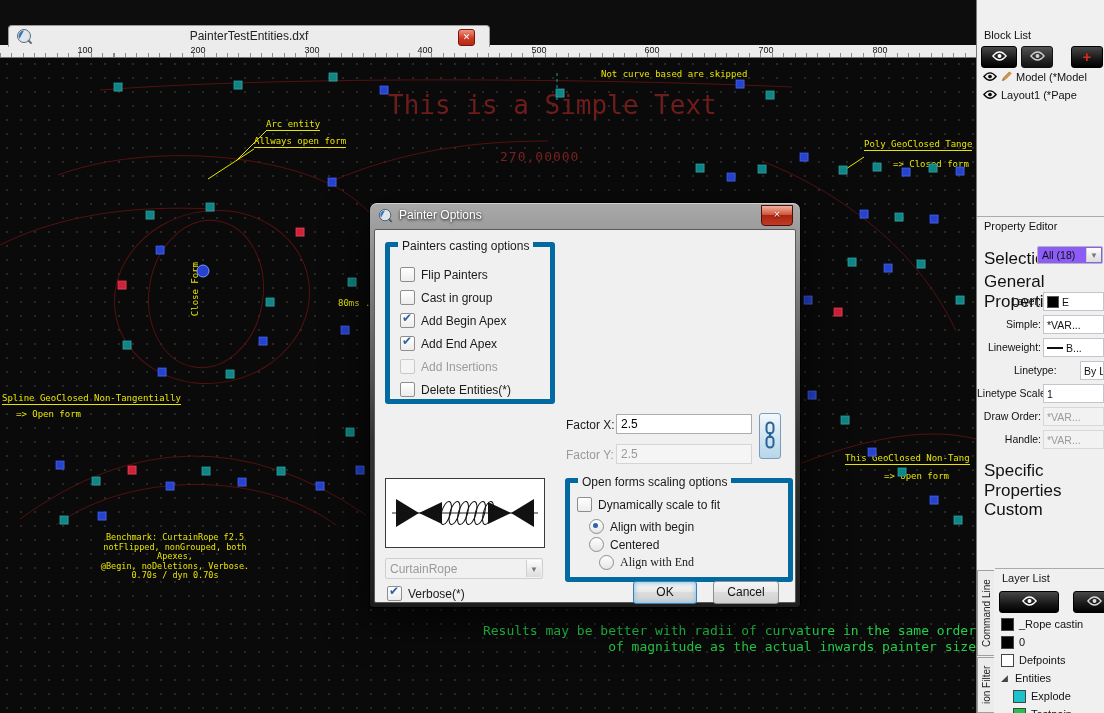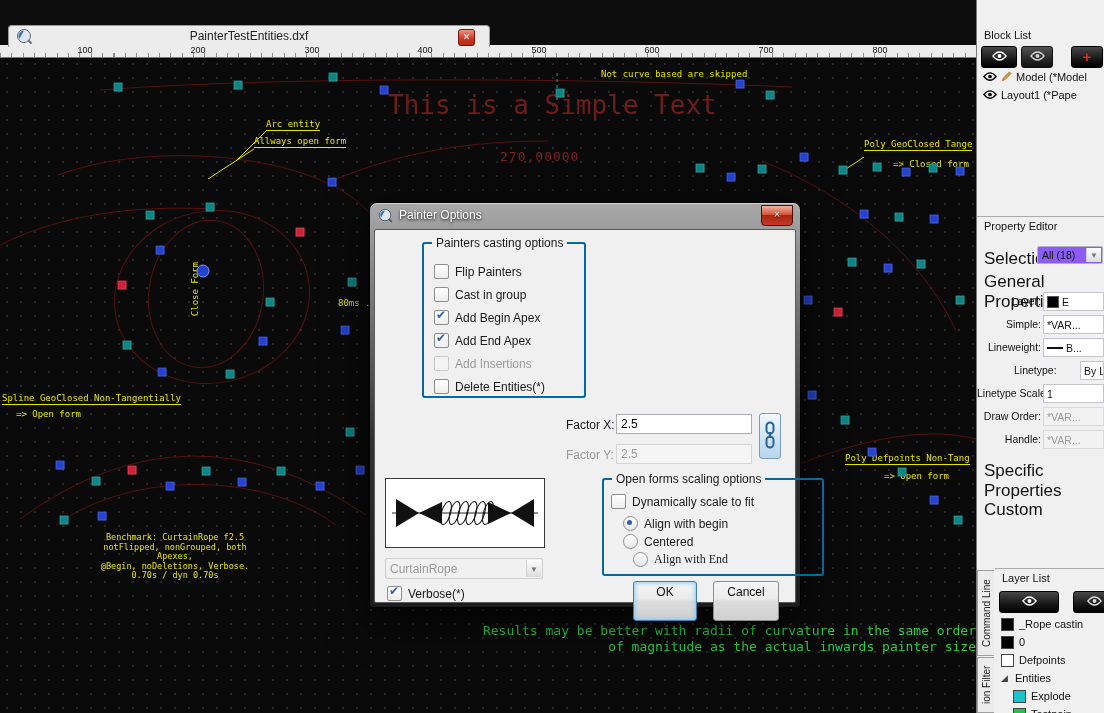--- a/index.html
+++ b/index.html
@@ -85,21 +85,21 @@
        box-shadow:0 12px 45px rgba(0,0,0,.75),0 0 0 1px #000,inset 0 1px 0 rgba(255,255,255,.45);}
   .dlg-title{position:absolute;left:29px;top:5px;color:#fff;font-size:12px;
        text-shadow:0 1px 3px #000;}
   .dlg-icon{position:absolute;left:8px;top:5px;}
   .dlg-close{position:absolute;right:7px;top:2px;width:30px;height:19px;border-radius:0 0 4px 4px;
        background:linear-gradient(#f0b2a2,#d4543a 45%,#a82614 50%,#c23b22);
        border:1px solid #4a0f08;color:#fff;font-size:11px;line-height:17px;text-align:center;
        text-shadow:0 1px 1px #600;}
   .dlg-body{position:absolute;left:4px;right:4px;top:26px;bottom:4px;background:#f0f0f0;
        border:1px solid #5a5a5a;border-radius:2px;font-size:12px;color:#1a1a1a;}
-  .groupbox{position:absolute;border:2px solid #0369a1;border-radius:3px;margin-left:37px;}
+  .groupbox{position:absolute;border:5px solid #0369a1;border-radius:3px;}
   .glabel{position:absolute;top:-8px;left:8px;background:#f0f0f0;padding:0 4px;font-size:12px;
        white-space:nowrap;}
   .cb{position:absolute;display:flex;align-items:center;gap:6px;font-size:12px;white-space:nowrap;}
   .cb .box{width:13px;height:13px;background:linear-gradient(#fff,#ededed);
        border:1px solid #8e8e8e;border-radius:2px;flex:0 0 auto;position:relative;}
   .cb.checked .box::after{content:"✔";position:absolute;left:1px;top:-3px;font-size:12px;color:#2f62a8;}
   .cb.disabled{color:#9b9b9b;}
   .cb.disabled .box{background:#f4f4f4;border-color:#c9c9c9;}
   .radio{position:absolute;display:flex;align-items:center;gap:6px;font-size:12px;white-space:nowrap;}
   .radio .rbox{width:13px;height:13px;border:1px solid #8e8e8e;border-radius:50%;
@@ -112,21 +112,21 @@
   .ratio{position:absolute;right:26px;top:8px;font:italic 15px "DejaVu Serif",serif;color:#111;}
   .flabel{position:absolute;font-size:12px;}
   .flabel.disabled{color:#9a9a9a;}
   .txt{position:absolute;background:#fff;border:1px solid #abadb3;box-sizing:border-box;
        font:12px "Liberation Sans",sans-serif;padding:0 4px;}
   .txt.disabled{background:#f5f5f5;color:#9a9a9a;border-color:#d5d5d5;}
   .chainbtn{position:absolute;left:384px;top:183px;width:20px;height:44px;border-radius:3px;
        background:linear-gradient(#f2f8fd,#cfe4f2 55%,#b8d6ea);border:1px solid #7a9cb8;
        display:flex;align-items:center;justify-content:center;}
   #dlg-combo{left:10px;top:328px;width:158px;height:21px;font-size:12px;padding-top:3px;}
-  .btn{position:absolute;height:40px;box-sizing:border-box;
+  .btn{position:absolute;height:23px;box-sizing:border-box;
        background:linear-gradient(#f5f5f5,#eaeaea 45%,#dcdcdc 50%,#d0d0d0);
        border:1px solid #8e8e8e;border-radius:3px;font-size:12px;color:#111;text-align:center;
        line-height:21px;}
   .btn.focused{border-color:#3c7fb1;box-shadow:inset 0 0 4px 1px #8cc6ea;}
 </style>
 </head>
 <body>
 
 <div id="tab">
   <span class="tab-logo">
@@ -187,21 +187,21 @@
   <div id="note-layer">
       <div class="note" style="left: 601px; top: 12px;">Not curve based are skipped</div>
       <div class="note ul" style="left: 266px; top: 62px;">Arc entity</div>
       <div class="note ul" style="left: 254px; top: 79px;">Allways open form</div>
       <div class="note ul" style="left: 864px; top: 82px;">Poly GeoClosed Tange</div>
       <div class="note" style="left: 893px; top: 102px;">=&gt; Closed form</div>
       <div class="note" style="left: 338px; top: 241px;">80ms .</div>
       <div class="note vert" style="left: 190px; top: 205px;">Close Form</div>
       <div class="note ul" style="left: 2px; top: 336px;">Spline GeoClosed Non-Tangentially</div>
       <div class="note" style="left: 16px; top: 352px;">=&gt; Open form</div>
-      <div class="note ul" style="left: 845px; top: 396px;">Poly Defpoints Non-Tang</div>
+      <div class="note ul" style="left: 845px; top: 396px;">This GeoClosed Non-Tang</div>
       <div class="note" style="left: 884px; top: 414px;">=&gt; Open form</div>
     </div>
   <div id="marker-layer">
       <div class="marker" style="left: 118px; top: 30px; background: rgb(15, 133, 133);"></div>
       <div class="marker" style="left: 238px; top: 28px; background: rgb(15, 133, 133);"></div>
       <div class="marker" style="left: 333px; top: 20px; background: rgb(15, 133, 133);"></div>
       <div class="marker" style="left: 384px; top: 33px; background: rgb(37, 67, 208);"></div>
       <div class="marker" style="left: 560px; top: 36px; background: rgb(15, 133, 133);"></div>
       <div class="marker" style="left: 740px; top: 27px; background: rgb(37, 67, 208);"></div>
       <div class="marker" style="left: 770px; top: 38px; background: rgb(15, 133, 133);"></div>

